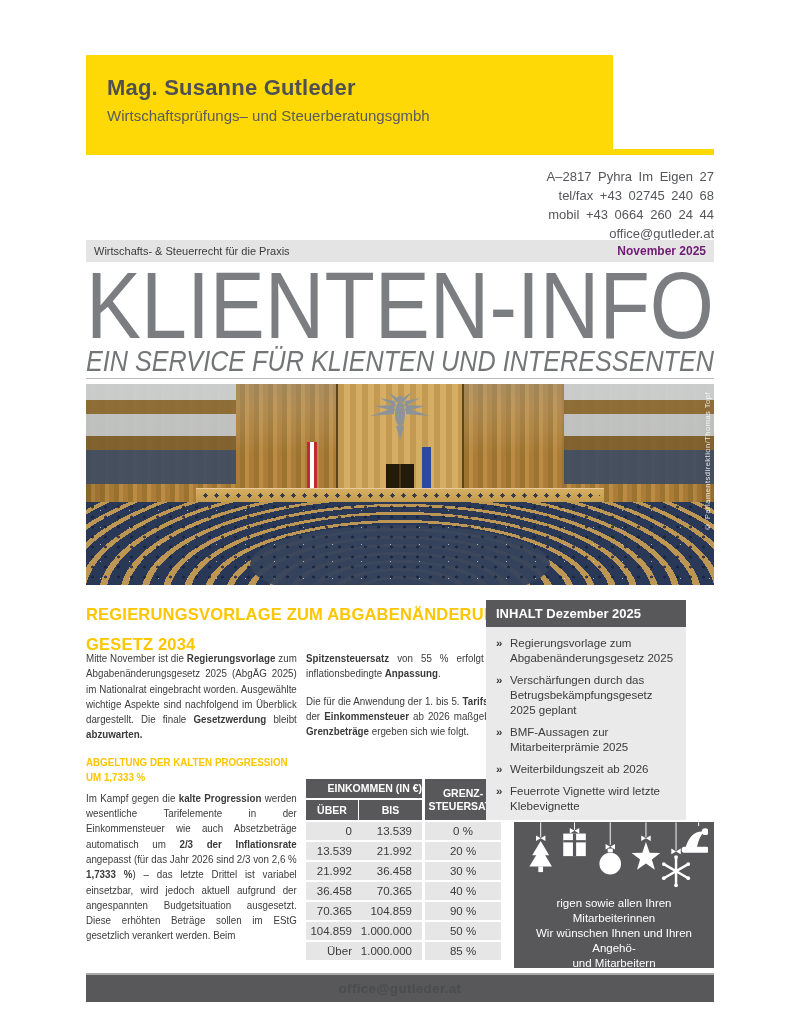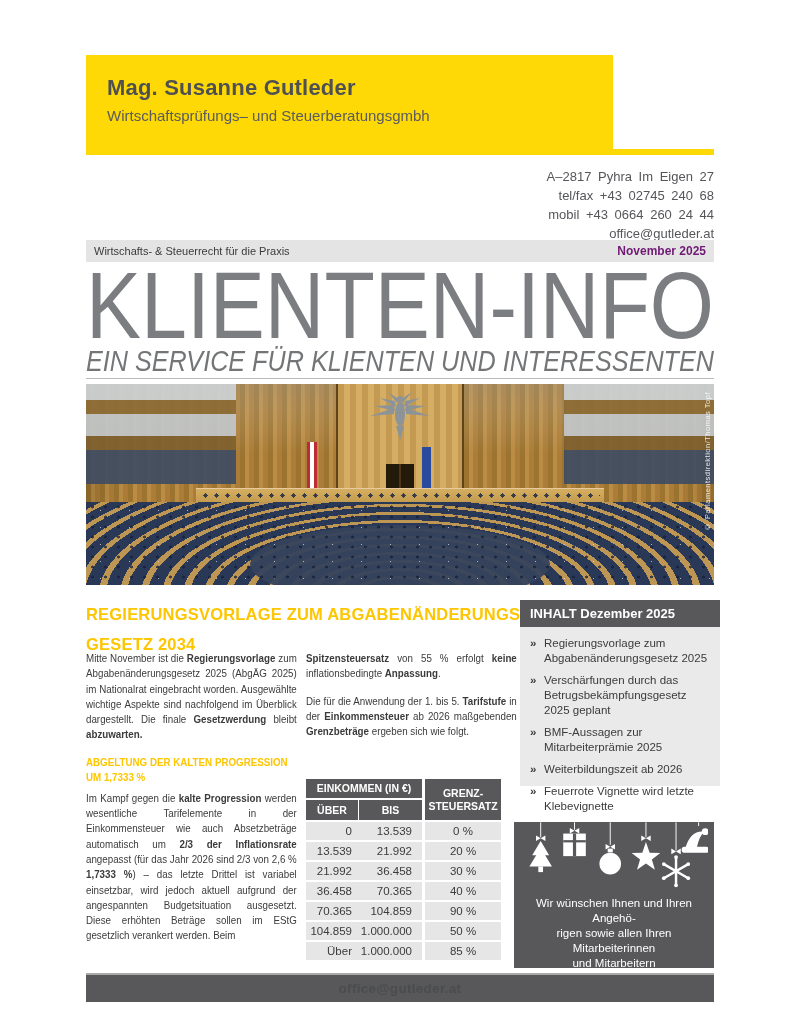--- a/index.html
+++ b/index.html
@@ -68,35 +68,35 @@
   .col1{left:86px;height:324px;overflow:hidden;}
   .col2{left:306px;}
   .col p{margin:0 0 12px 0;}
   .subhead{font-size:11.5px;font-weight:bold;color:#FDC600;line-height:15px;margin:2px 0 6px 0;text-align:left;}
 
   
   .tax-table{position:absolute;left:306px;top:779px;width:195px;font-size:11.5px;}
   .tt-head{display:flex;}
   .tt-head-left{width:116px;}
   .tt-group{background:#58585A;color:#fff;font-weight:bold;font-size:10.5px;height:19px;line-height:19px;
-            text-align:center;border-bottom:2px solid #fff;}
+            text-align:right;border-bottom:2px solid #fff;}
   .tt-cols{display:flex;height:20px;}
   .tt-cols div{background:#58585A;color:#fff;font-weight:bold;font-size:10.5px;line-height:20px;text-align:center;}
   .tt-cols .c-over{width:52px;}
   .tt-cols .c-bis{width:64px;border-left:1px solid #fff;box-sizing:border-box;}
   .tt-gap{width:3px;background:#fff;}
   .tt-head-right{width:76px;background:#58585A;color:#fff;font-weight:bold;font-size:10.5px;
                  text-align:center;display:flex;flex-direction:column;justify-content:center;line-height:13px;}
   .tt-row{display:flex;margin-top:2px;height:18px;line-height:18px;}
   .tt-row .c1{width:52px;background:#E6E6E6;text-align:right;padding-right:6px;box-sizing:border-box;}
   .tt-row .c2{width:64px;background:#E6E6E6;text-align:right;padding-right:10px;box-sizing:border-box;}
   .tt-row .c3{width:76px;background:#E6E6E6;text-align:center;}
 
   
-  .inhalt{position:absolute;left:520px;top:600px;width:200px;height:186px;background:#EAEAEA;box-sizing:border-box;}
+  .inhalt{position:absolute;left:486px;top:600px;width:200px;height:220px;background:#EAEAEA;box-sizing:border-box;}
   .inhalt-bar{height:27px;background:#58585A;color:#fff;font-weight:bold;font-size:13px;
               line-height:27px;padding-left:10px;}
   .inhalt-list{padding:9px 8px 0 10px;}
   .inhalt-item{display:flex;margin-bottom:7px;font-size:11.5px;line-height:15px;color:#3B3B3C;}
   .inhalt-item .bull{width:14px;flex:none;font-weight:bold;}
 
   .xmas{position:absolute;left:514px;top:822px;width:200px;height:146px;background:#58585A;box-sizing:border-box;}
   .xmas svg{display:block;margin:0 auto;}
   .wishes{margin-top:2px;text-align:center;color:#fff;font-size:11.5px;line-height:15px;}
 
@@ -335,22 +335,22 @@
             <circle cx="153" cy="59.5" r="2"></circle>
         </g>
         <g>
           <path d="M176 27 Q182 8 196 10 Q191 14 188 27 Z"></path>
           <circle cx="197" cy="10" r="3.6"></circle>
           <rect x="172" y="26" width="29" height="6.5" rx="3"></rect>
         </g>
       </g>
     </svg>
     <div class="wishes">
+      <div>rigen sowie allen Ihren Mitarbeiterinnen</div>
       <div>Wir wünschen Ihnen und Ihren Angehö-</div>
-      <div>rigen sowie allen Ihren Mitarbeiterinnen</div>
       <div>und Mitarbeitern</div>
       <div>ein frohes Weihnachtsfest und ein</div>
       <div>erfolgreiches Jahr 2026!</div>
     </div>
   </div>
 
   <div class="footer">
     <span>office@gutleder.at</span>
   </div>
 

